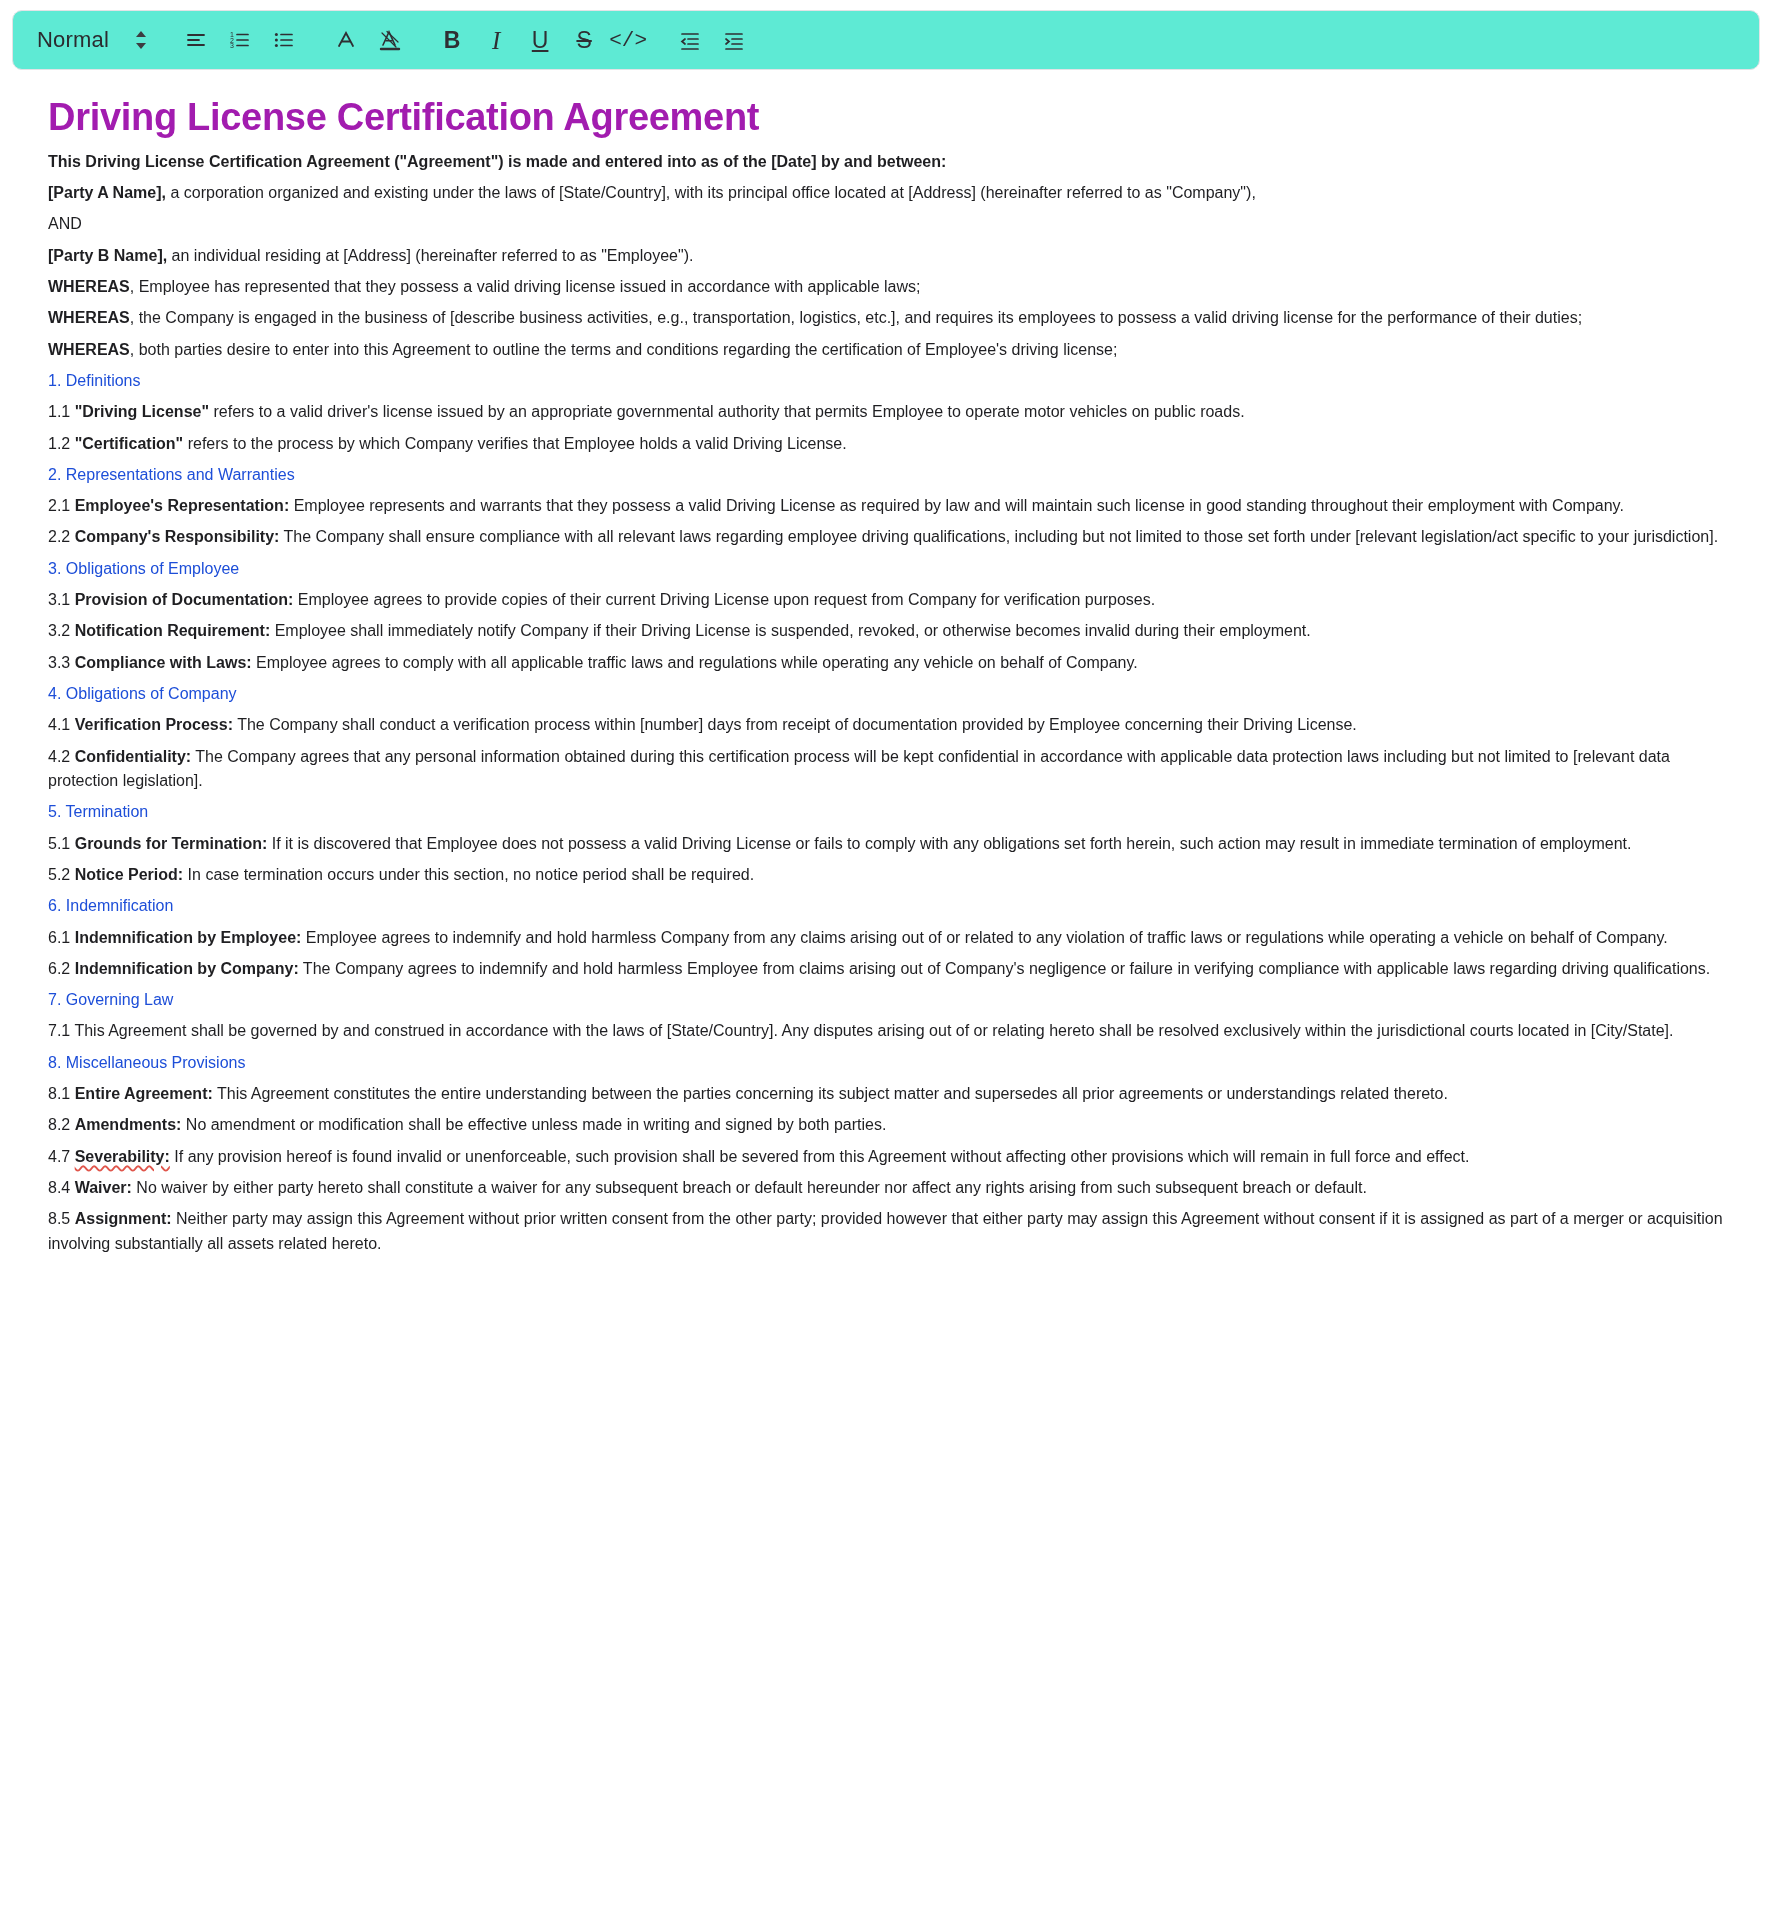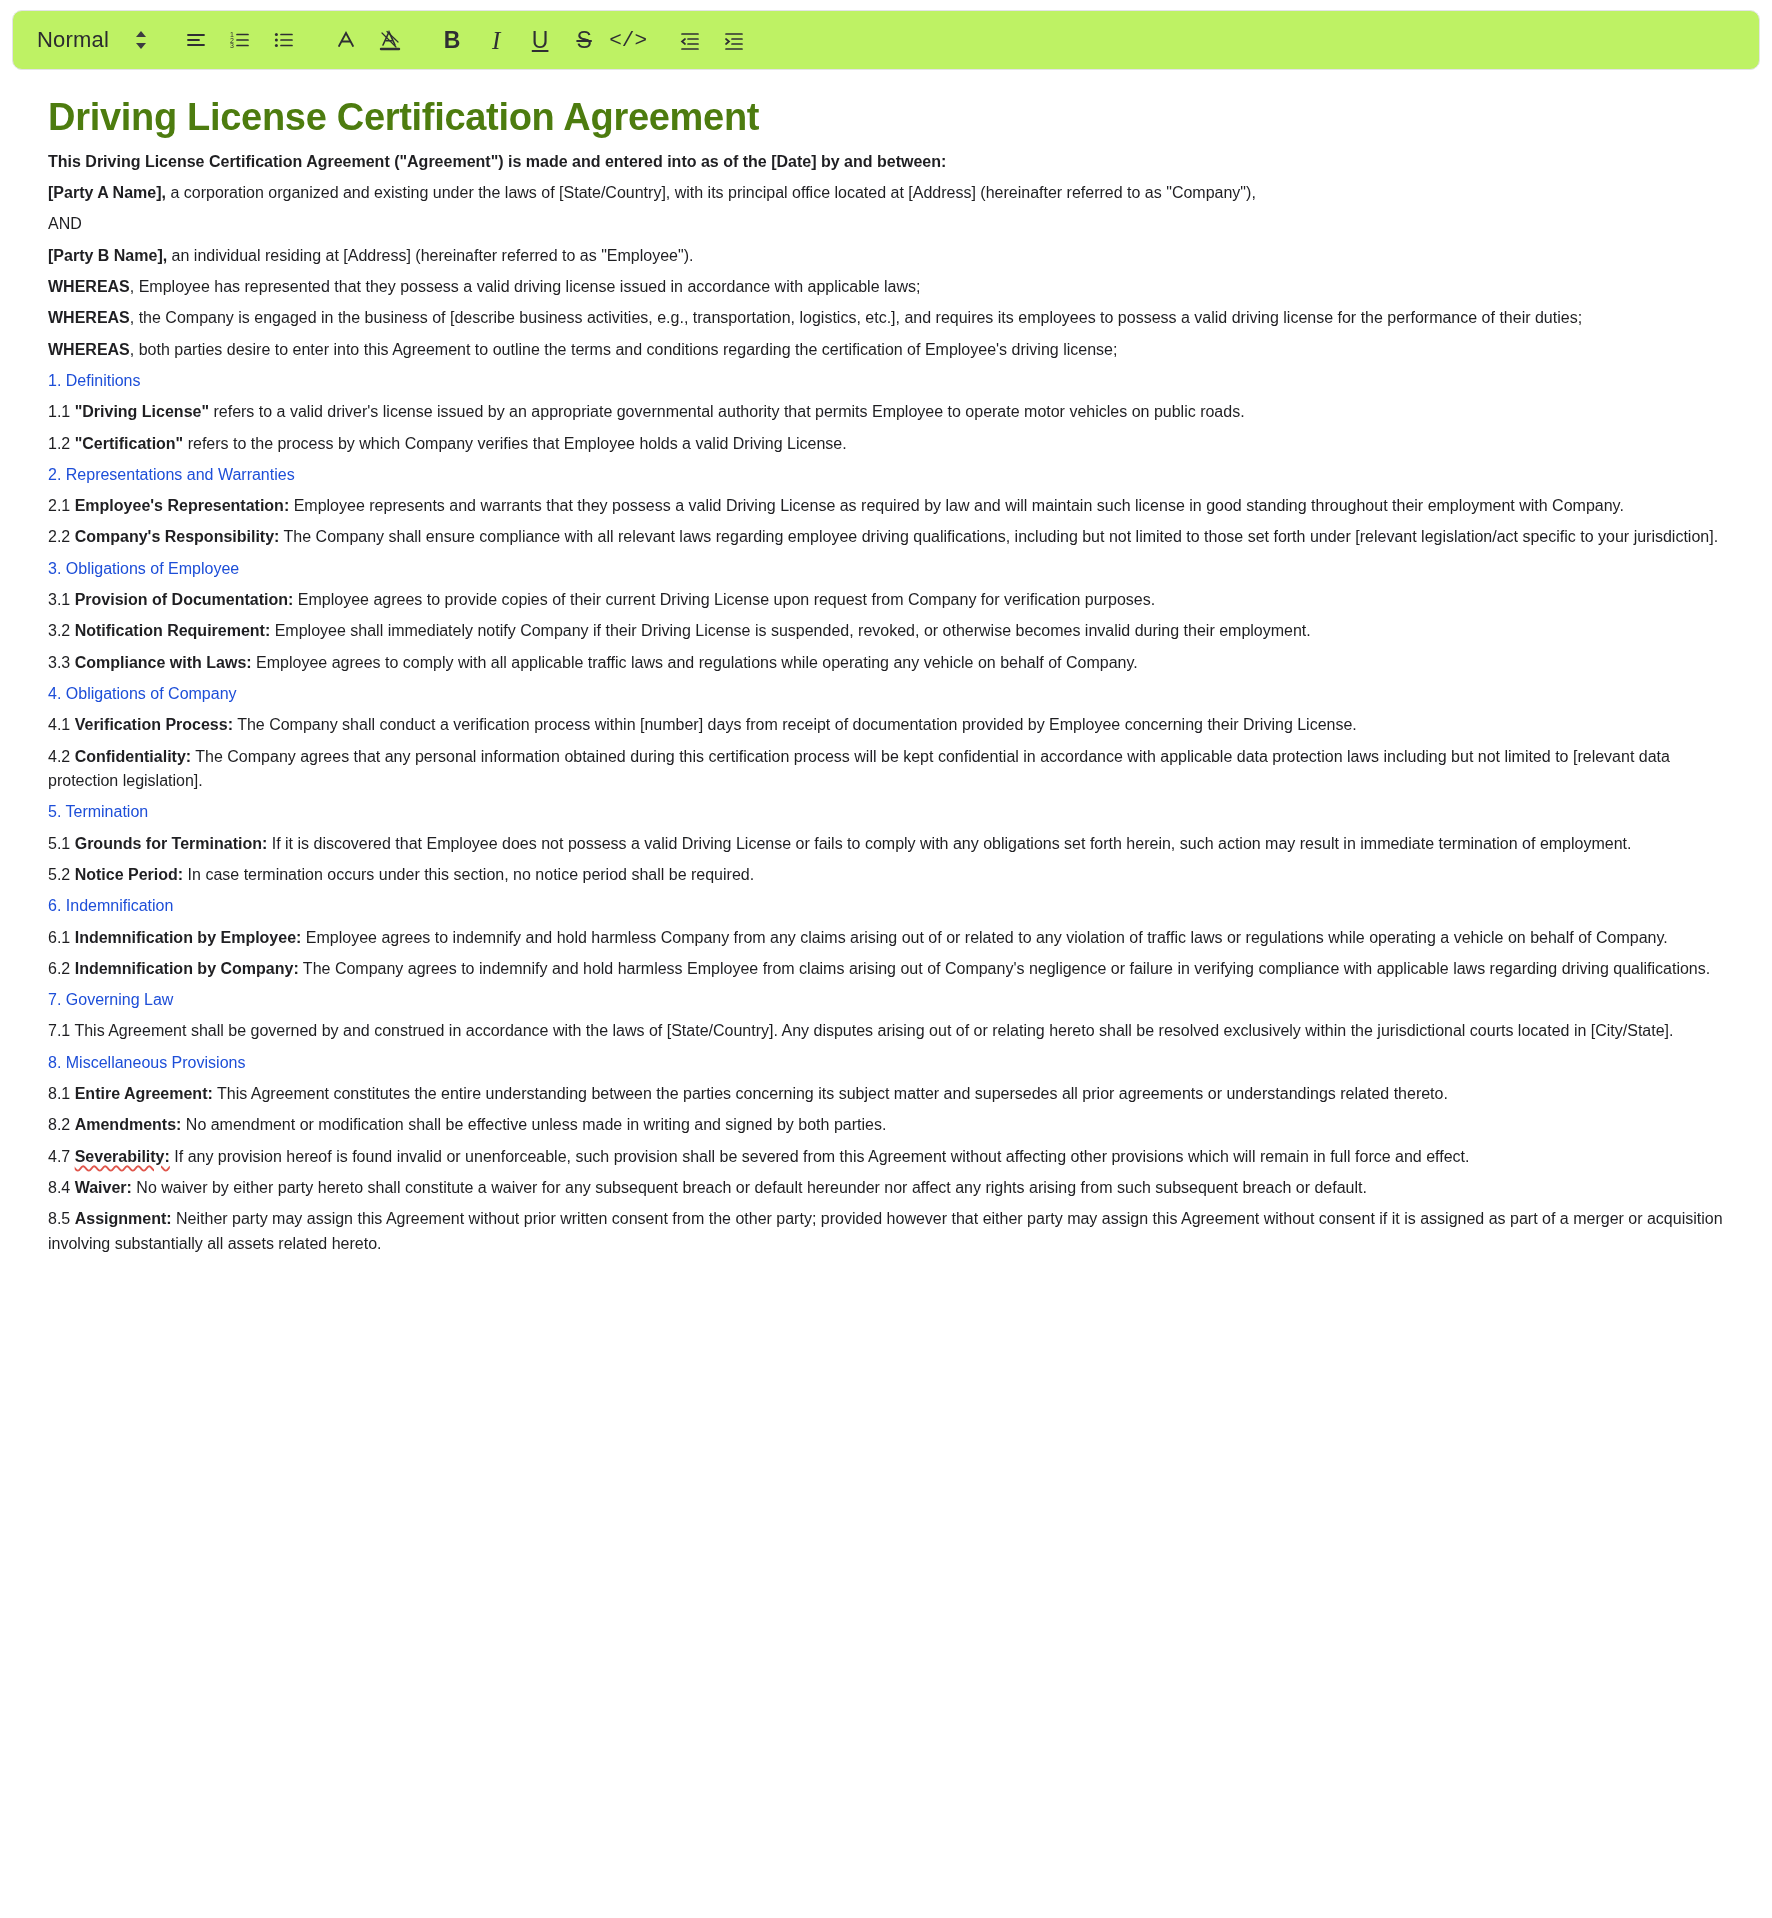--- a/index.html
+++ b/index.html
@@ -12,21 +12,21 @@
   body {
     width: 1772px;
     min-height: 1918px;
   }
   .editor-shell {
     width: 1772px;
     padding: 10px 12px 0 12px;
   }
   
   .toolbar {
-    background: #bef264;
+    background: #5eead4;
     border: 1px solid #e3e3e6;
     border-radius: 10px;
     height: 60px;
     display: flex;
     align-items: center;
     padding: 0 14px;
     gap: 2px;
   }
   .style-select {
     display: flex;
@@ -87,21 +87,21 @@
   .doc {
     padding: 26px 30px 20px 36px;
     color: #1c1c1e;
   }
   .doc h1 {
     font-size: 38px;
     line-height: 1.15;
     margin: 0 0 10px 0;
     font-weight: bold;
     letter-spacing: -0.3px;
-    color: #4d7c0f;
+    color: #a21caf;
   }
   .doc p {
     margin: 0 0 7px 0;
     font-size: 16px;
     line-height: 1.52;
     color: #1f1f22;
   }
   .doc p.lead { font-weight: bold; }
   .doc p.heading {
     font-weight: normal;

